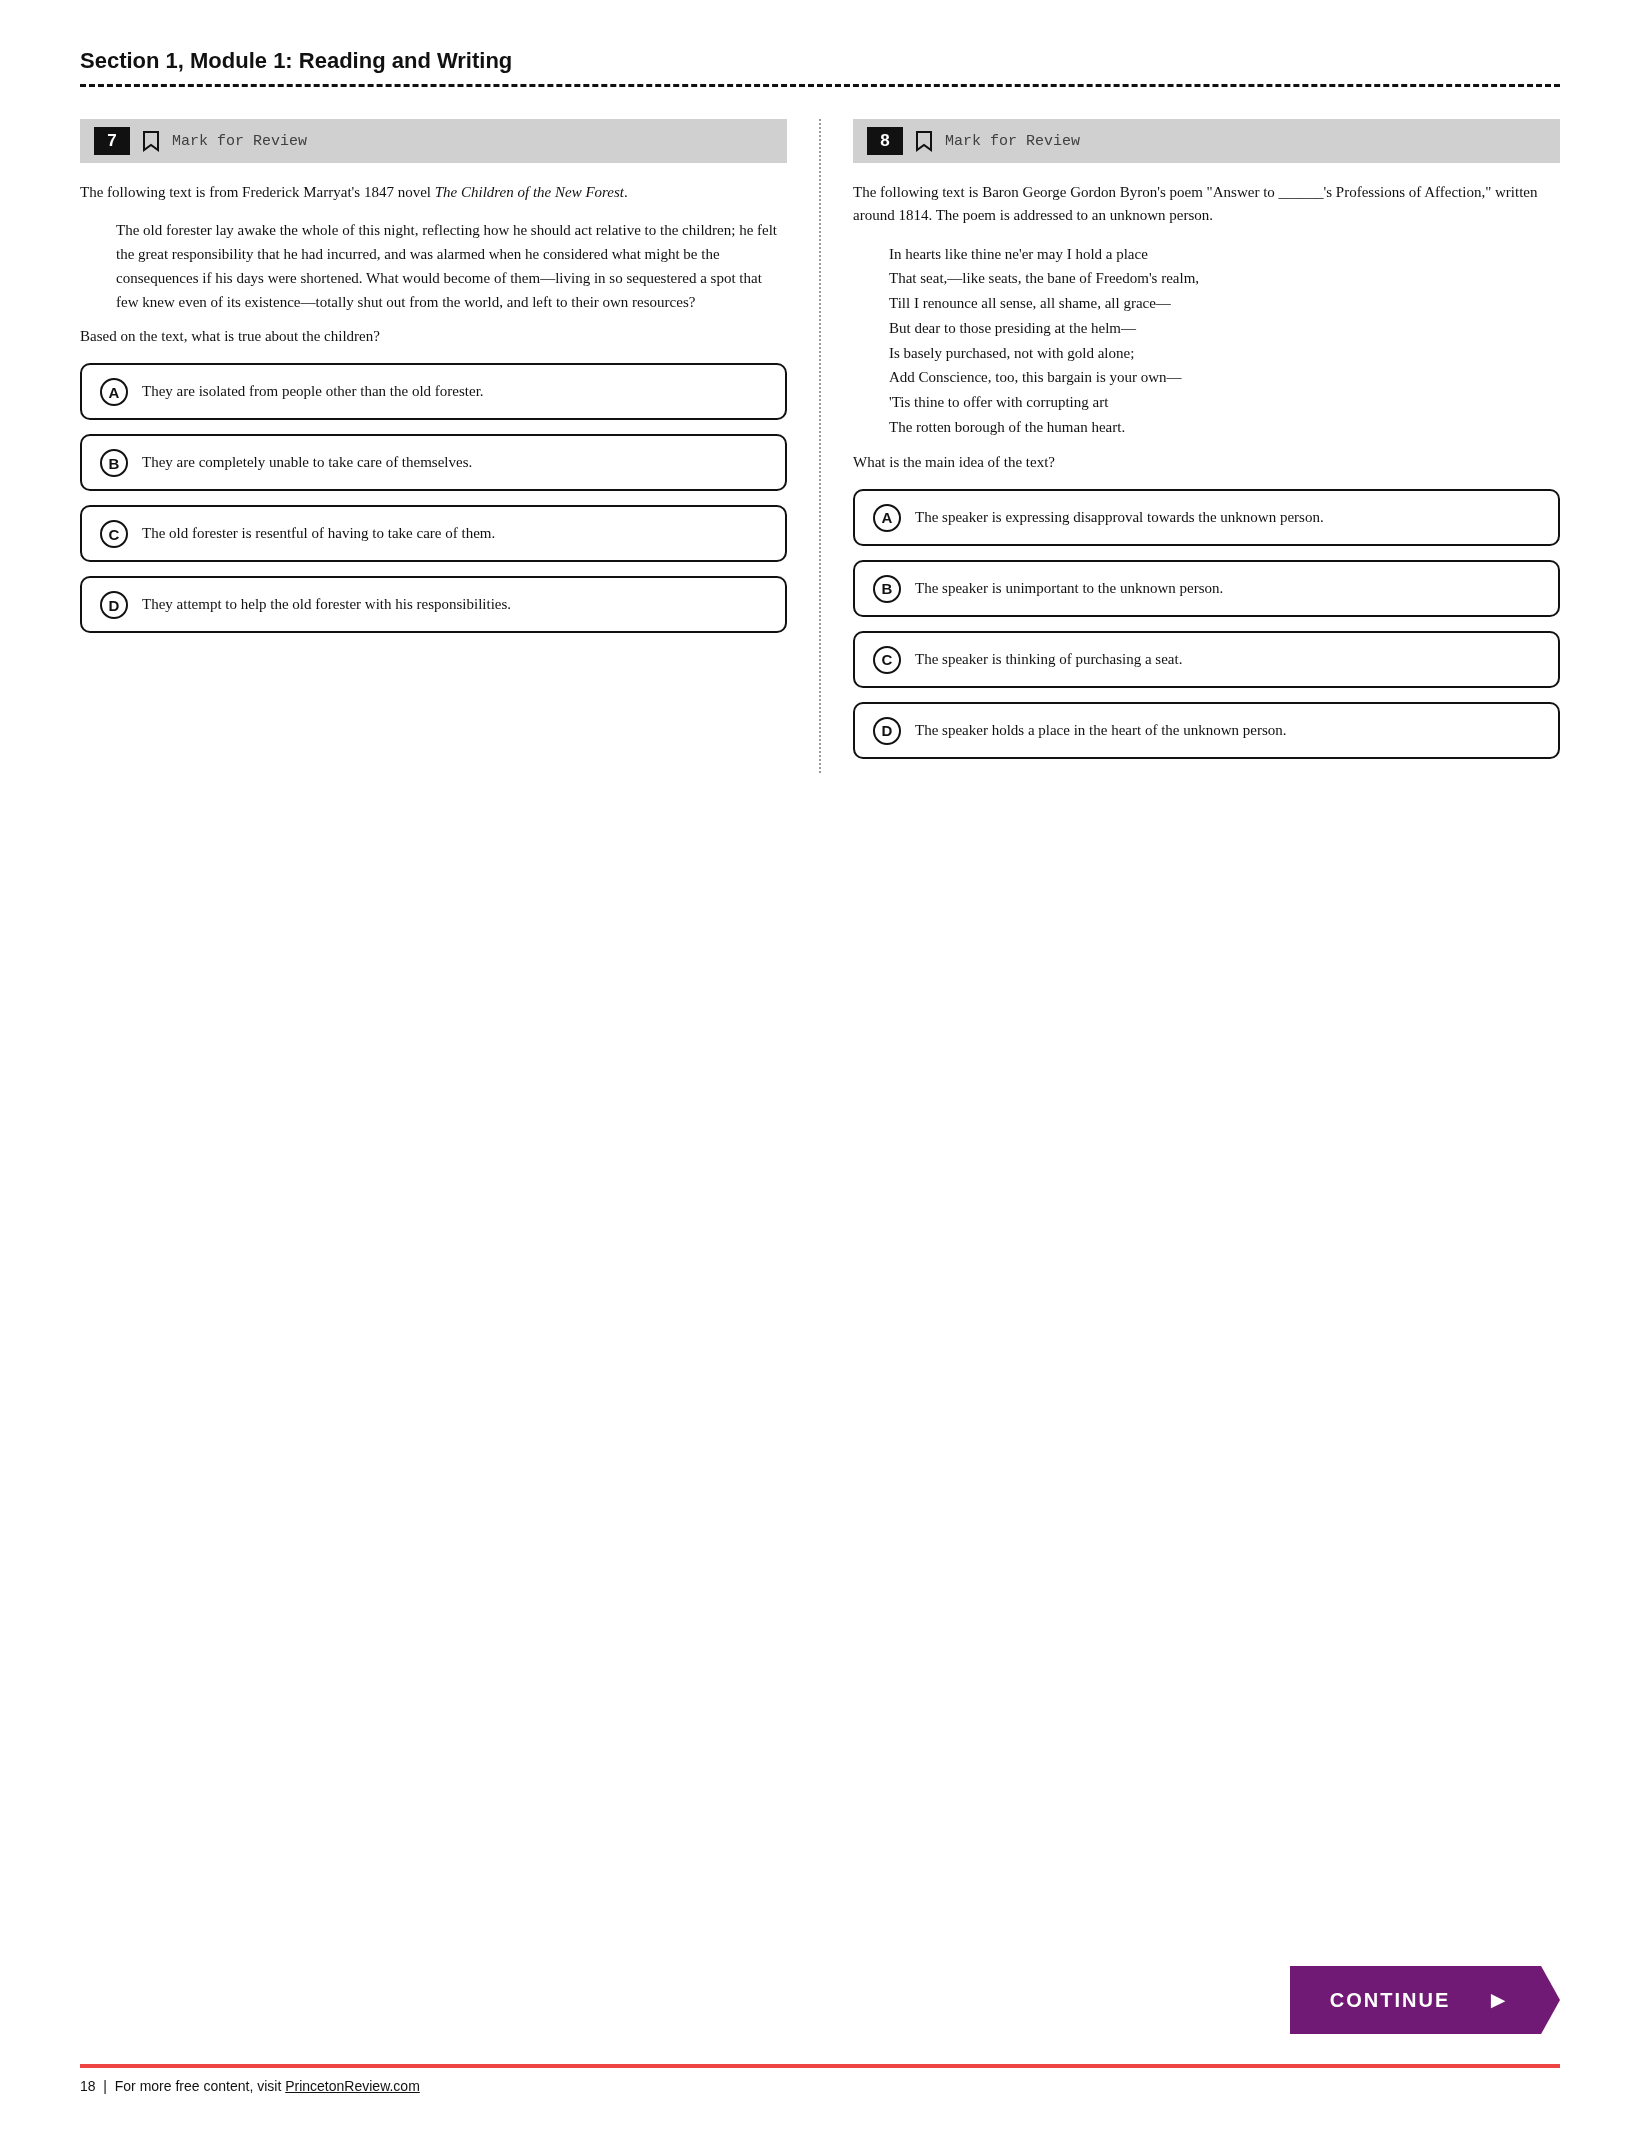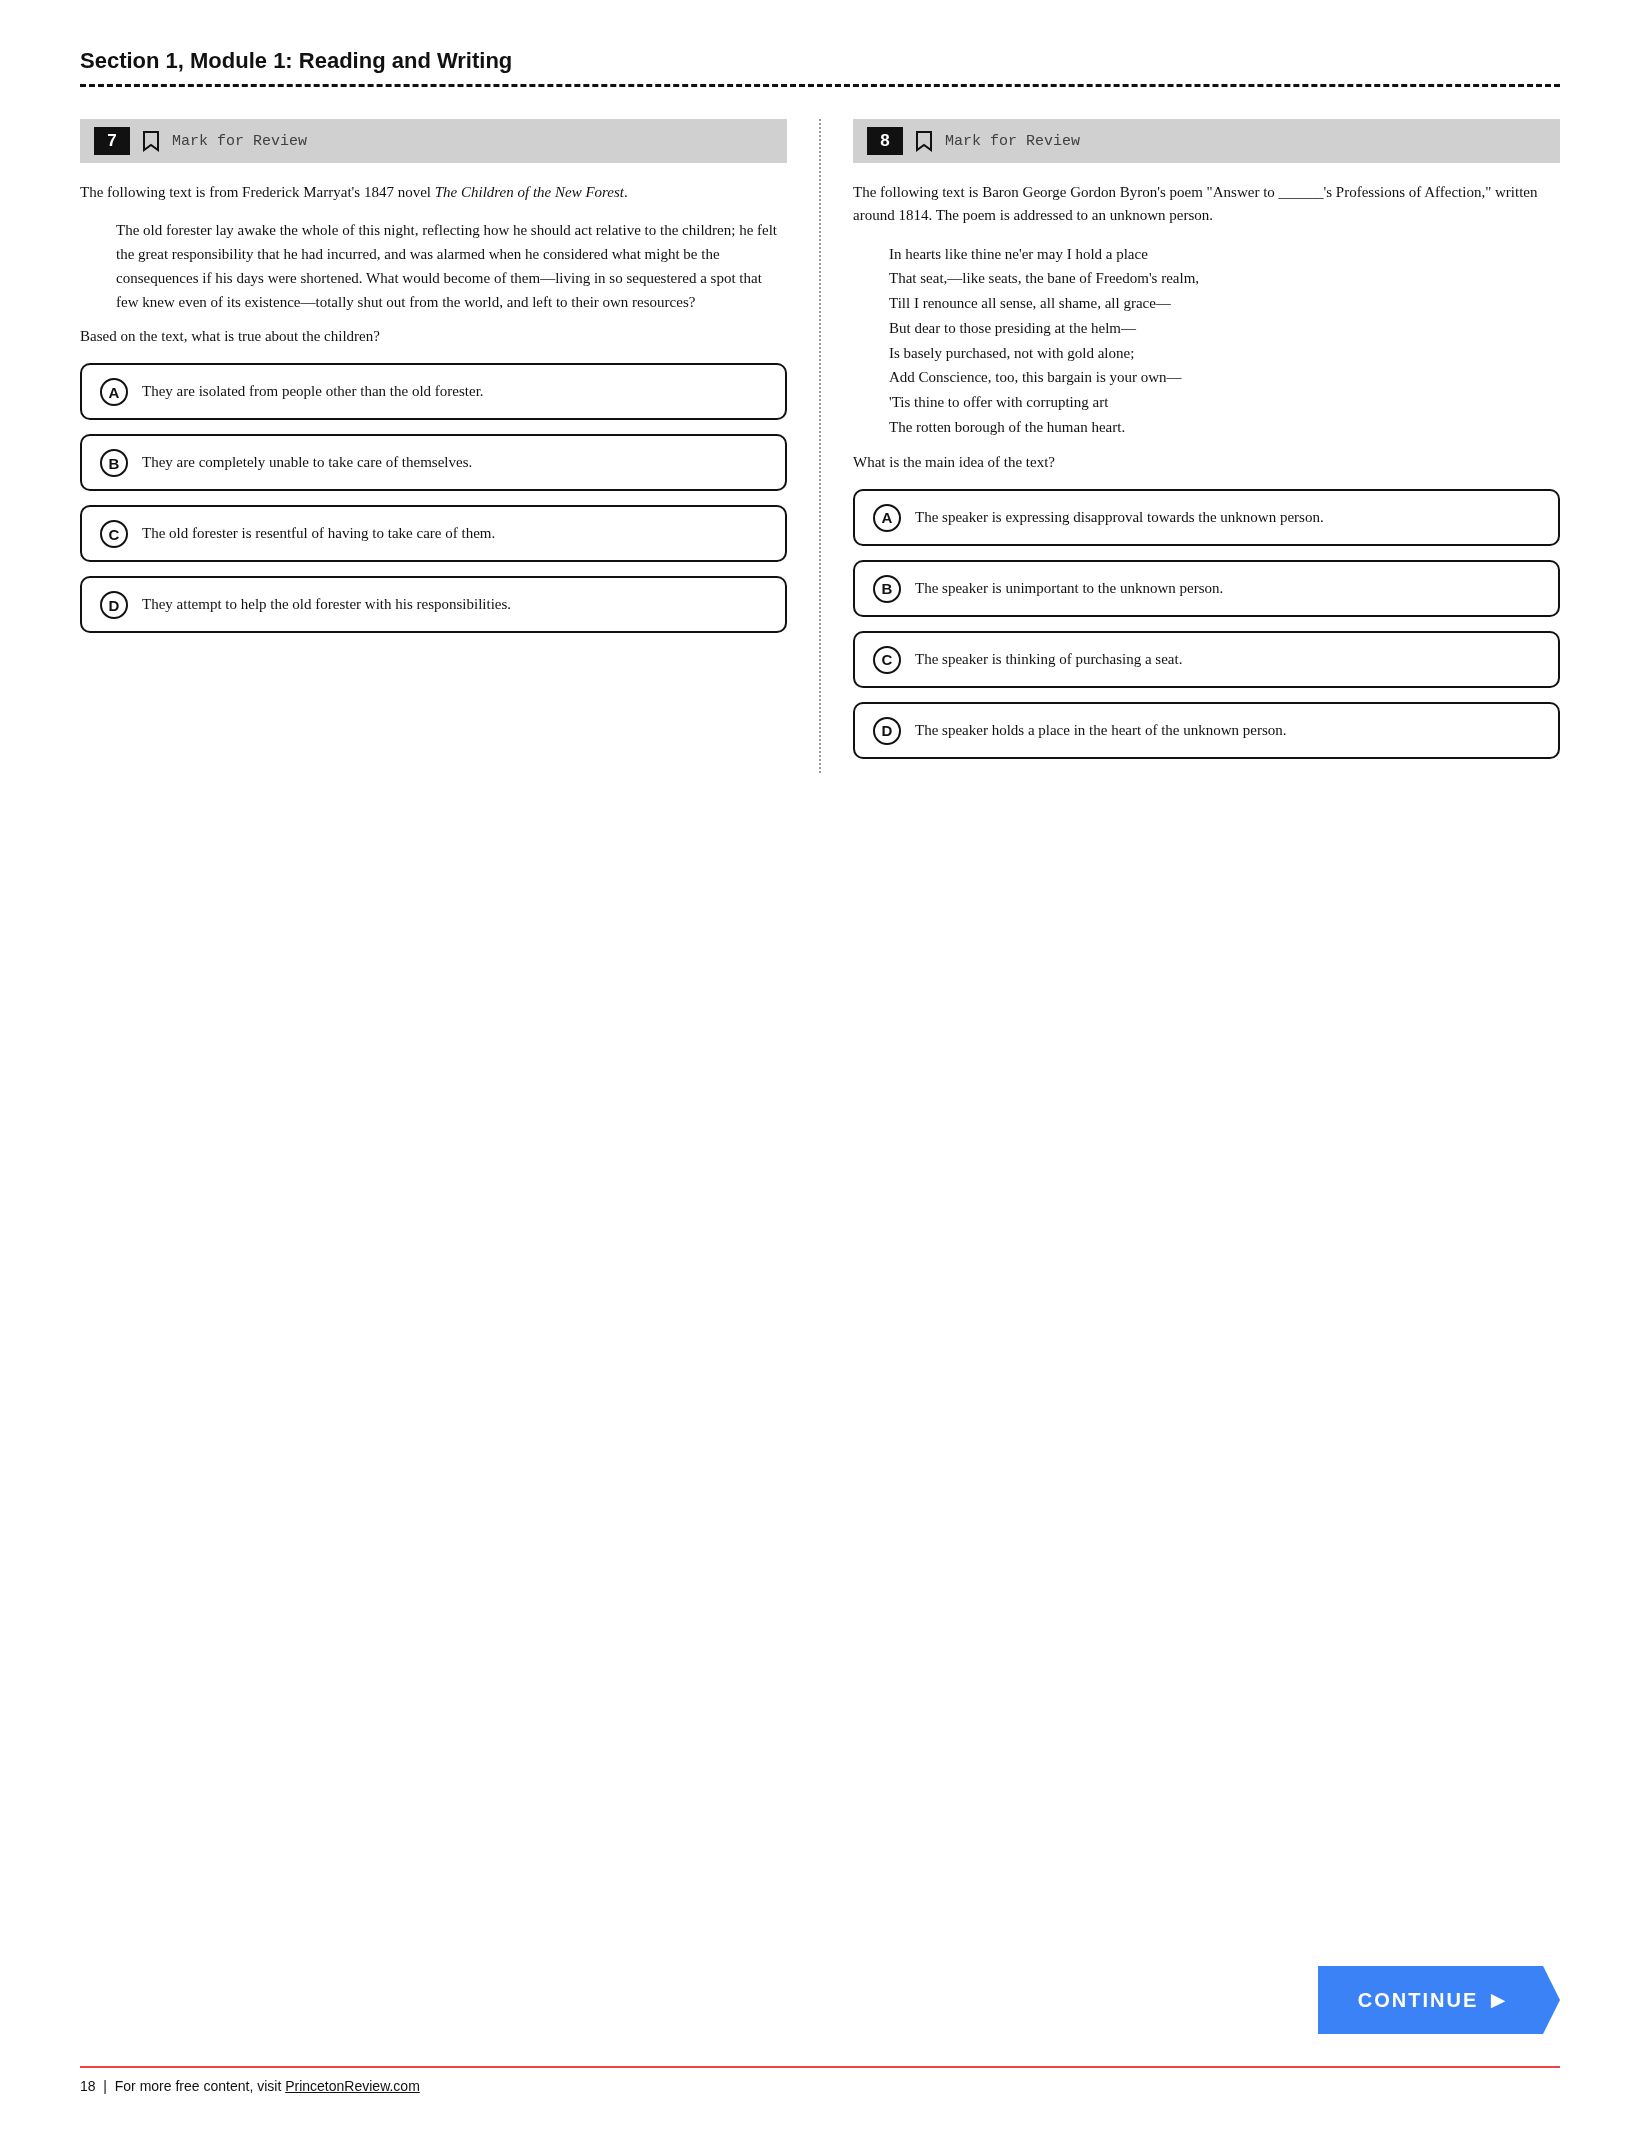--- a/index.html
+++ b/index.html
@@ -136,47 +136,47 @@
       color: #111;
       padding-top: 3px;
     }
     .footer {
       position: absolute;
       bottom: 36px;
       left: 80px;
       right: 80px;
       display: flex;
       align-items: center;
-      border-top: 2px solid #ef4444;
+      border-top: 4px solid #ef4444;
       padding-top: 10px;
       justify-content: space-between;
     }
     .footer-left {
       font-family: Arial, Helvetica, sans-serif;
       font-size: 14px;
       color: #111;
     }
     .footer-left a {
       color: #111;
       text-decoration: underline;
     }
     .continue-btn {
       position: absolute;
       bottom: 96px;
       right: 80px;
-      background: #3b82f6;
+      background: #701a75;
       color: #fff;
       font-family: Arial, Helvetica, sans-serif;
       font-weight: bold;
       font-size: 20px;
       letter-spacing: 2px;
       padding: 20px 48px 20px 40px;
       display: flex;
       align-items: center;
-      gap: 2px;
+      gap: 30px;
       cursor: pointer;
       user-select: none;
       clip-path: polygon(0% 0%, 93% 0%, 100% 50%, 93% 100%, 0% 100%);
     }
     .continue-arrow {
       font-size: 24px;
       color: #fff;
       margin-left: 6px;
     }
   </style>

